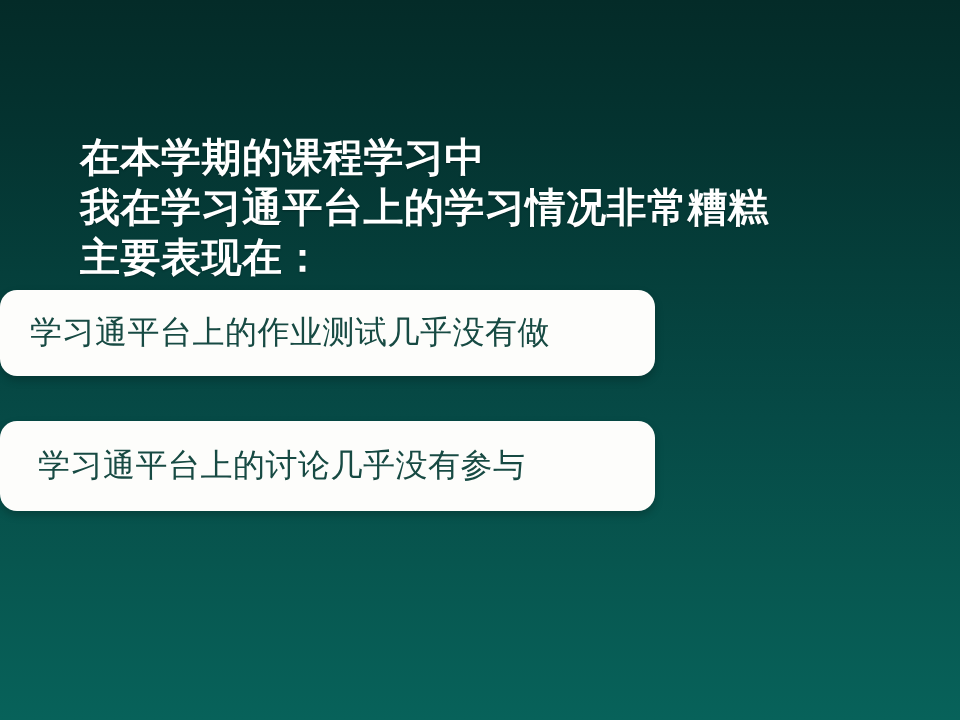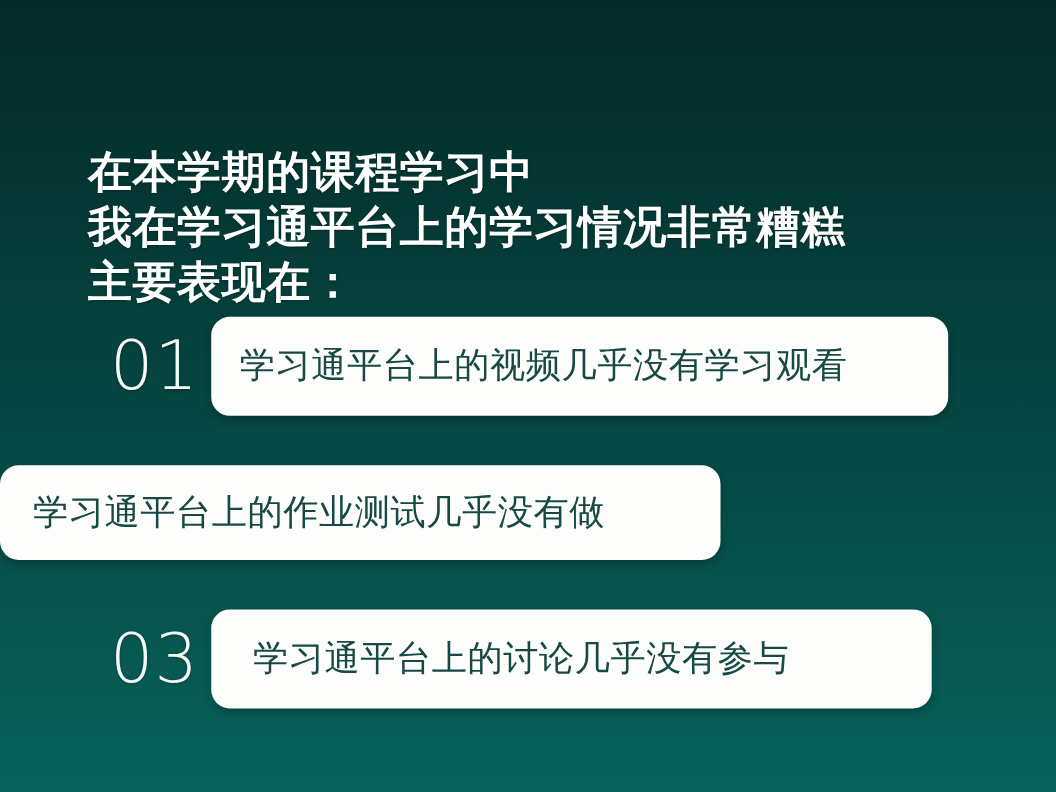--- a/index.html
+++ b/index.html
@@ -113,34 +113,27 @@
 <div id="slide">
 
   <div id="heading">
     <div class="head-line">在本学期的课程学习中</div>
     <div class="head-line">我在学习通平台上的学习情况非常糟糕</div>
     <div class="head-line">主要表现在：</div>
   </div>
 
   <div id="items">
 
-    <div class="item-row" id="row-1">
-      <div class="item-number">01</div>
-      <div class="item-card">
-        <span class="item-card-text">学习通平台上的视频几乎没有学习观看</span>
-      </div>
-    </div>
 
     <div class="item-row" id="row-2">
       <div class="item-card">
         <span class="item-card-text">学习通平台上的作业测试几乎没有做</span>
       </div>
     </div>
 
     <div class="item-row" id="row-3">
-      <div class="item-number">03</div>
       <div class="item-card">
         <span class="item-card-text">学习通平台上的讨论几乎没有参与</span>
       </div>
     </div>
 
   </div>
 </div>
 
 </body></html>

